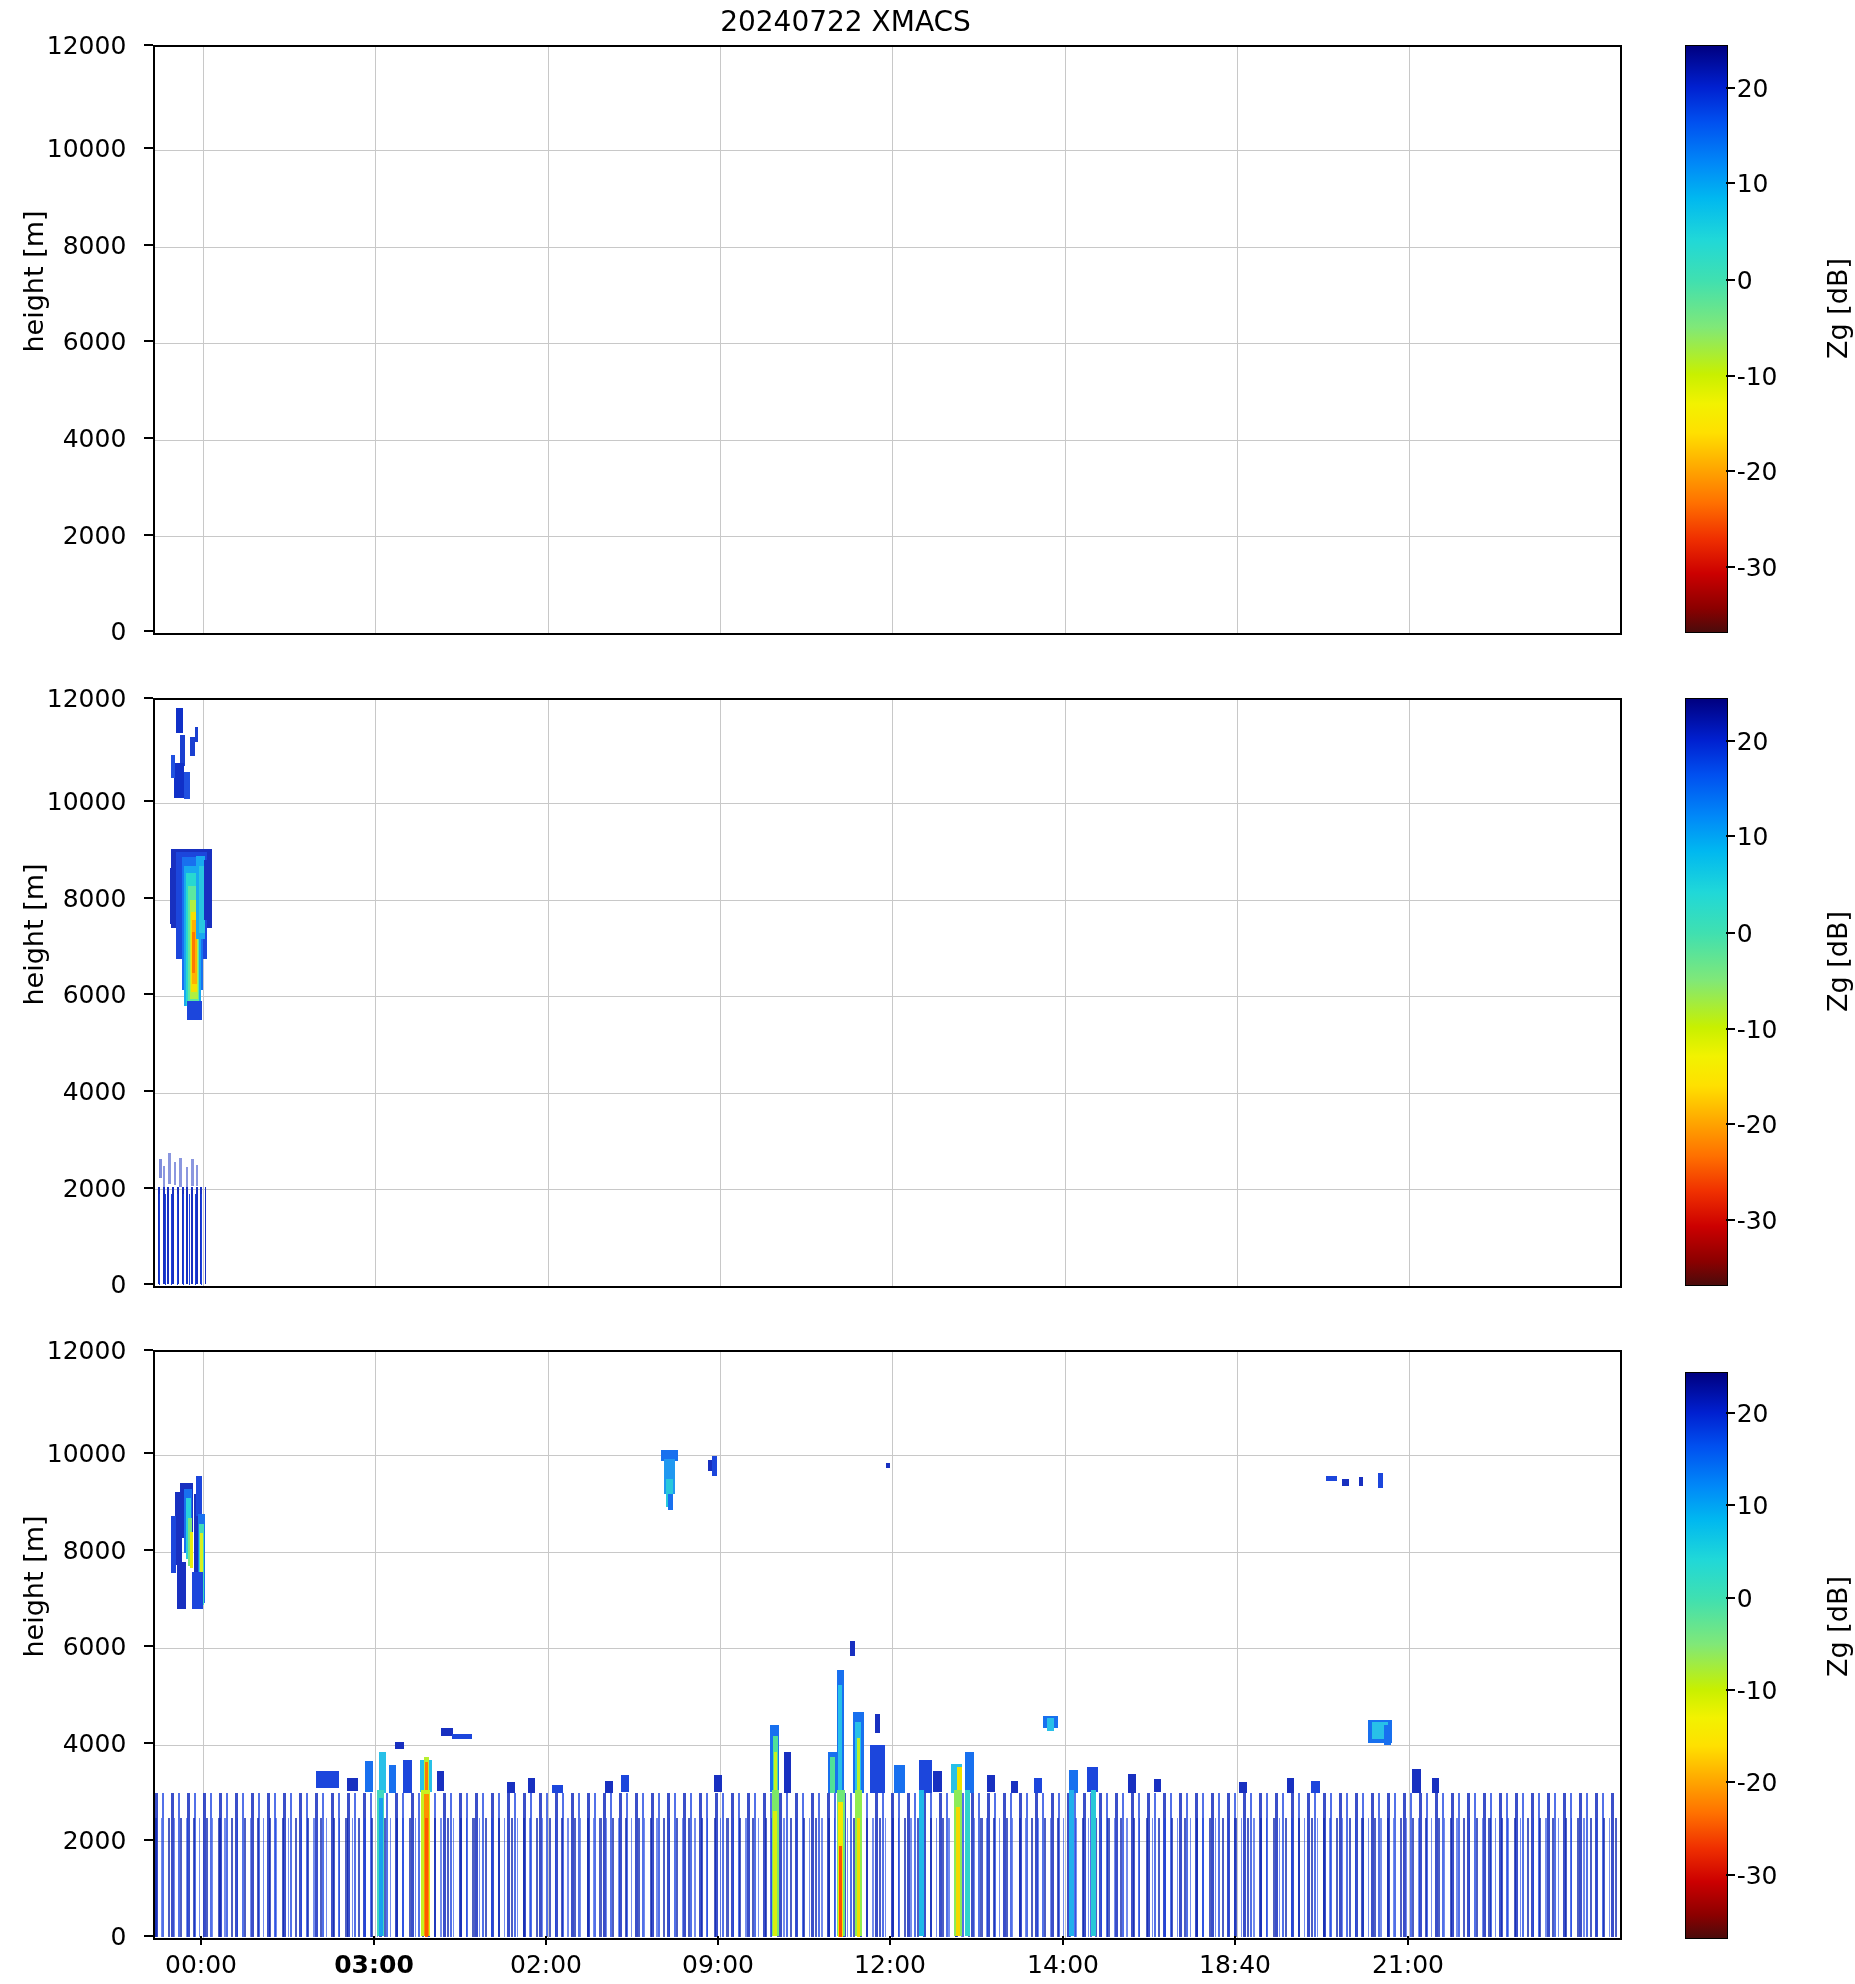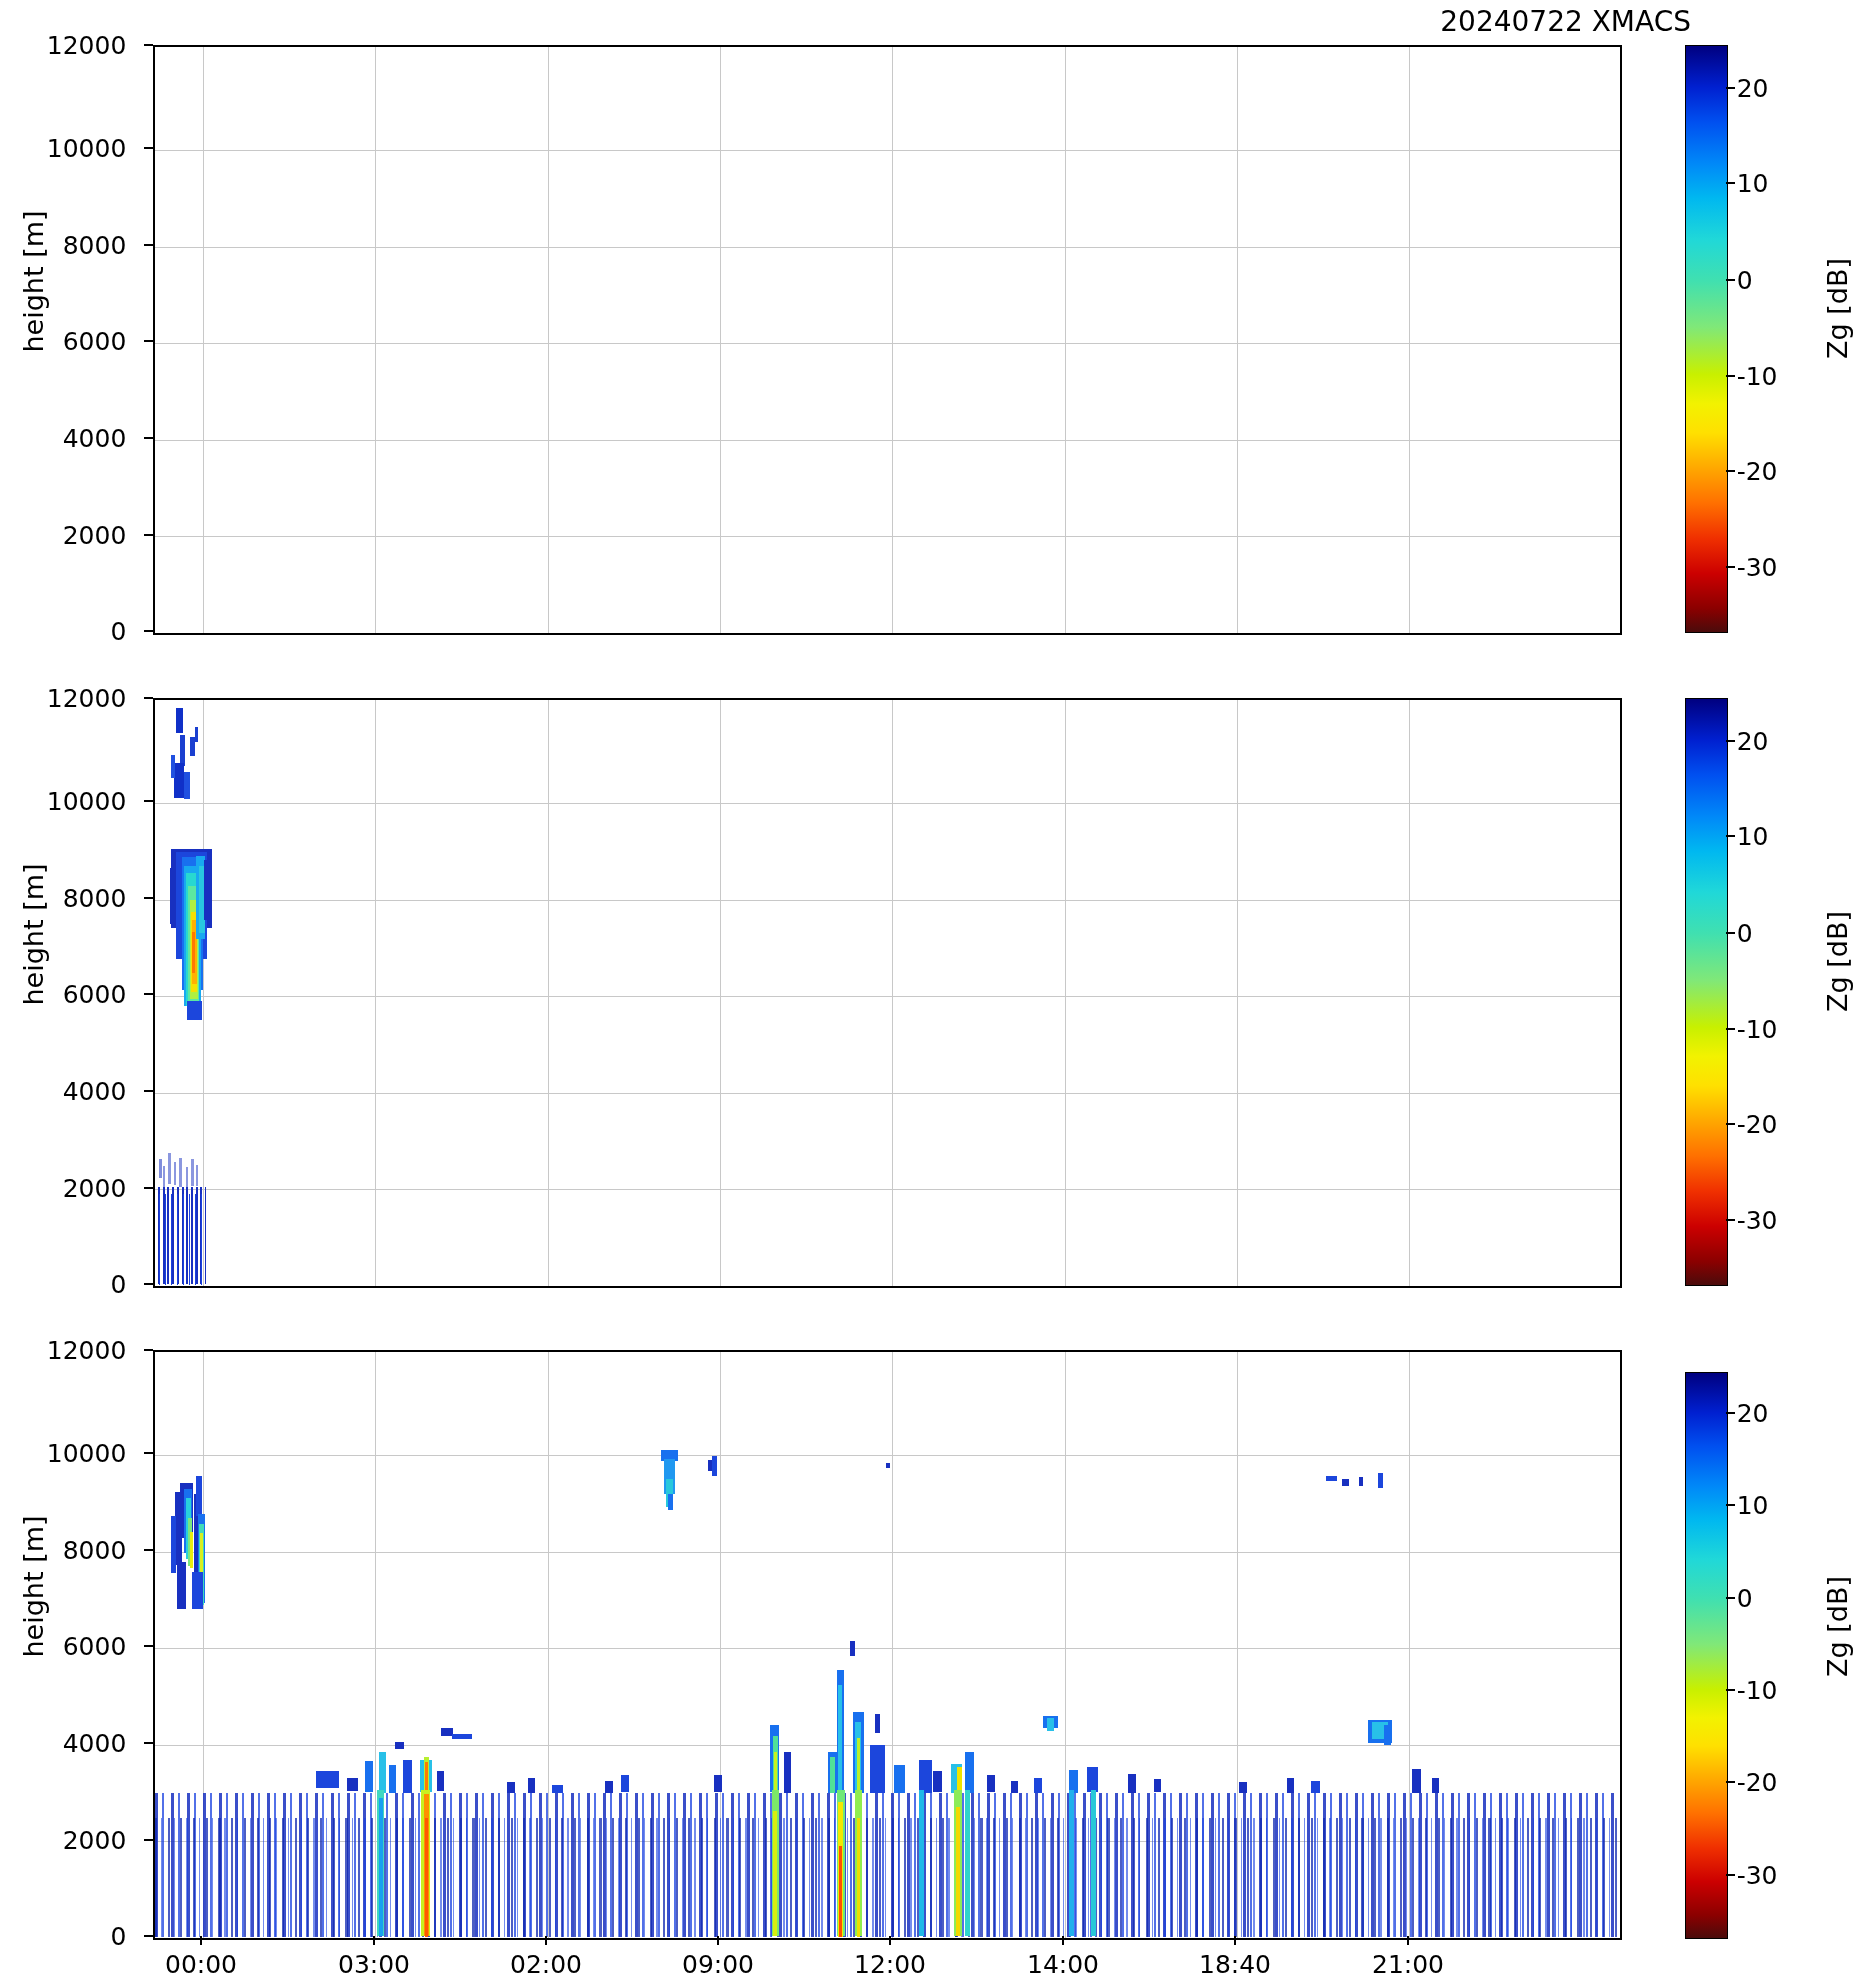--- a/index.html
+++ b/index.html
@@ -44,21 +44,21 @@
 
   .data-layer{position:absolute;inset:0;}
   .blob{position:absolute;}
 </style>
 </head>
 <body>
 
 <div class="page">
 
   <div class="panel" style="left:0;top:0;width:1856px;height:639px;">
-    <div class="plot-title" style="left:0;top:5.3px;width:1691px;text-align:right;">20240722 XMACS</div>
+    <div class="plot-title" style="left:0;top:5.3px;width:1691px;">20240722 XMACS</div>
 
     <div class="ylabel" style="left:-73px;top:266px;width:213px;">height [m]</div>
 
     <div>
       <div class="ytick" style="top:45px;width:133px;left:-6.7px;">12000</div>
       <div class="ytick" style="top:148px;width:133px;left:-6.7px;">10000</div>
       <div class="ytick" style="top:245px;width:133px;left:-6.7px;">8000</div>
       <div class="ytick" style="top:341px;width:133px;left:-6.7px;">6000</div>
       <div class="ytick" style="top:438px;width:133px;left:-6.7px;">4000</div>
       <div class="ytick" style="top:535px;width:133px;left:-6.7px;">2000</div>
@@ -367,21 +367,21 @@
       <div class="xtickmark" style="left:201px;top:631px;"></div>
       <div class="xtickmark" style="left:374px;top:631px;"></div>
       <div class="xtickmark" style="left:546px;top:631px;"></div>
       <div class="xtickmark" style="left:718px;top:631px;"></div>
       <div class="xtickmark" style="left:890px;top:631px;"></div>
       <div class="xtickmark" style="left:1063px;top:631px;"></div>
       <div class="xtickmark" style="left:1235px;top:631px;"></div>
       <div class="xtickmark" style="left:1408px;top:631px;"></div>
 
       <div class="xtick" style="left:201px;top:645px;">00:00</div>
-      <div class="xtick" style="left:374px;top:645px;">03:00</div>
+      <div class="xtick" style="left:374px;top:645px;font-weight:bold;">03:00</div>
       <div class="xtick" style="left:546px;top:645px;">02:00</div>
       <div class="xtick" style="left:718px;top:645px;">09:00</div>
       <div class="xtick" style="left:890px;top:645px;">12:00</div>
       <div class="xtick" style="left:1063px;top:645px;">14:00</div>
       <div class="xtick" style="left:1235px;top:645px;">18:40</div>
       <div class="xtick" style="left:1408px;top:645px;">21:00</div>
     </div>
 
     <div class="cbar" style="left:1685px;top:67px;width:41px;height:565px;">
       <div class="cbar-grad"></div>

